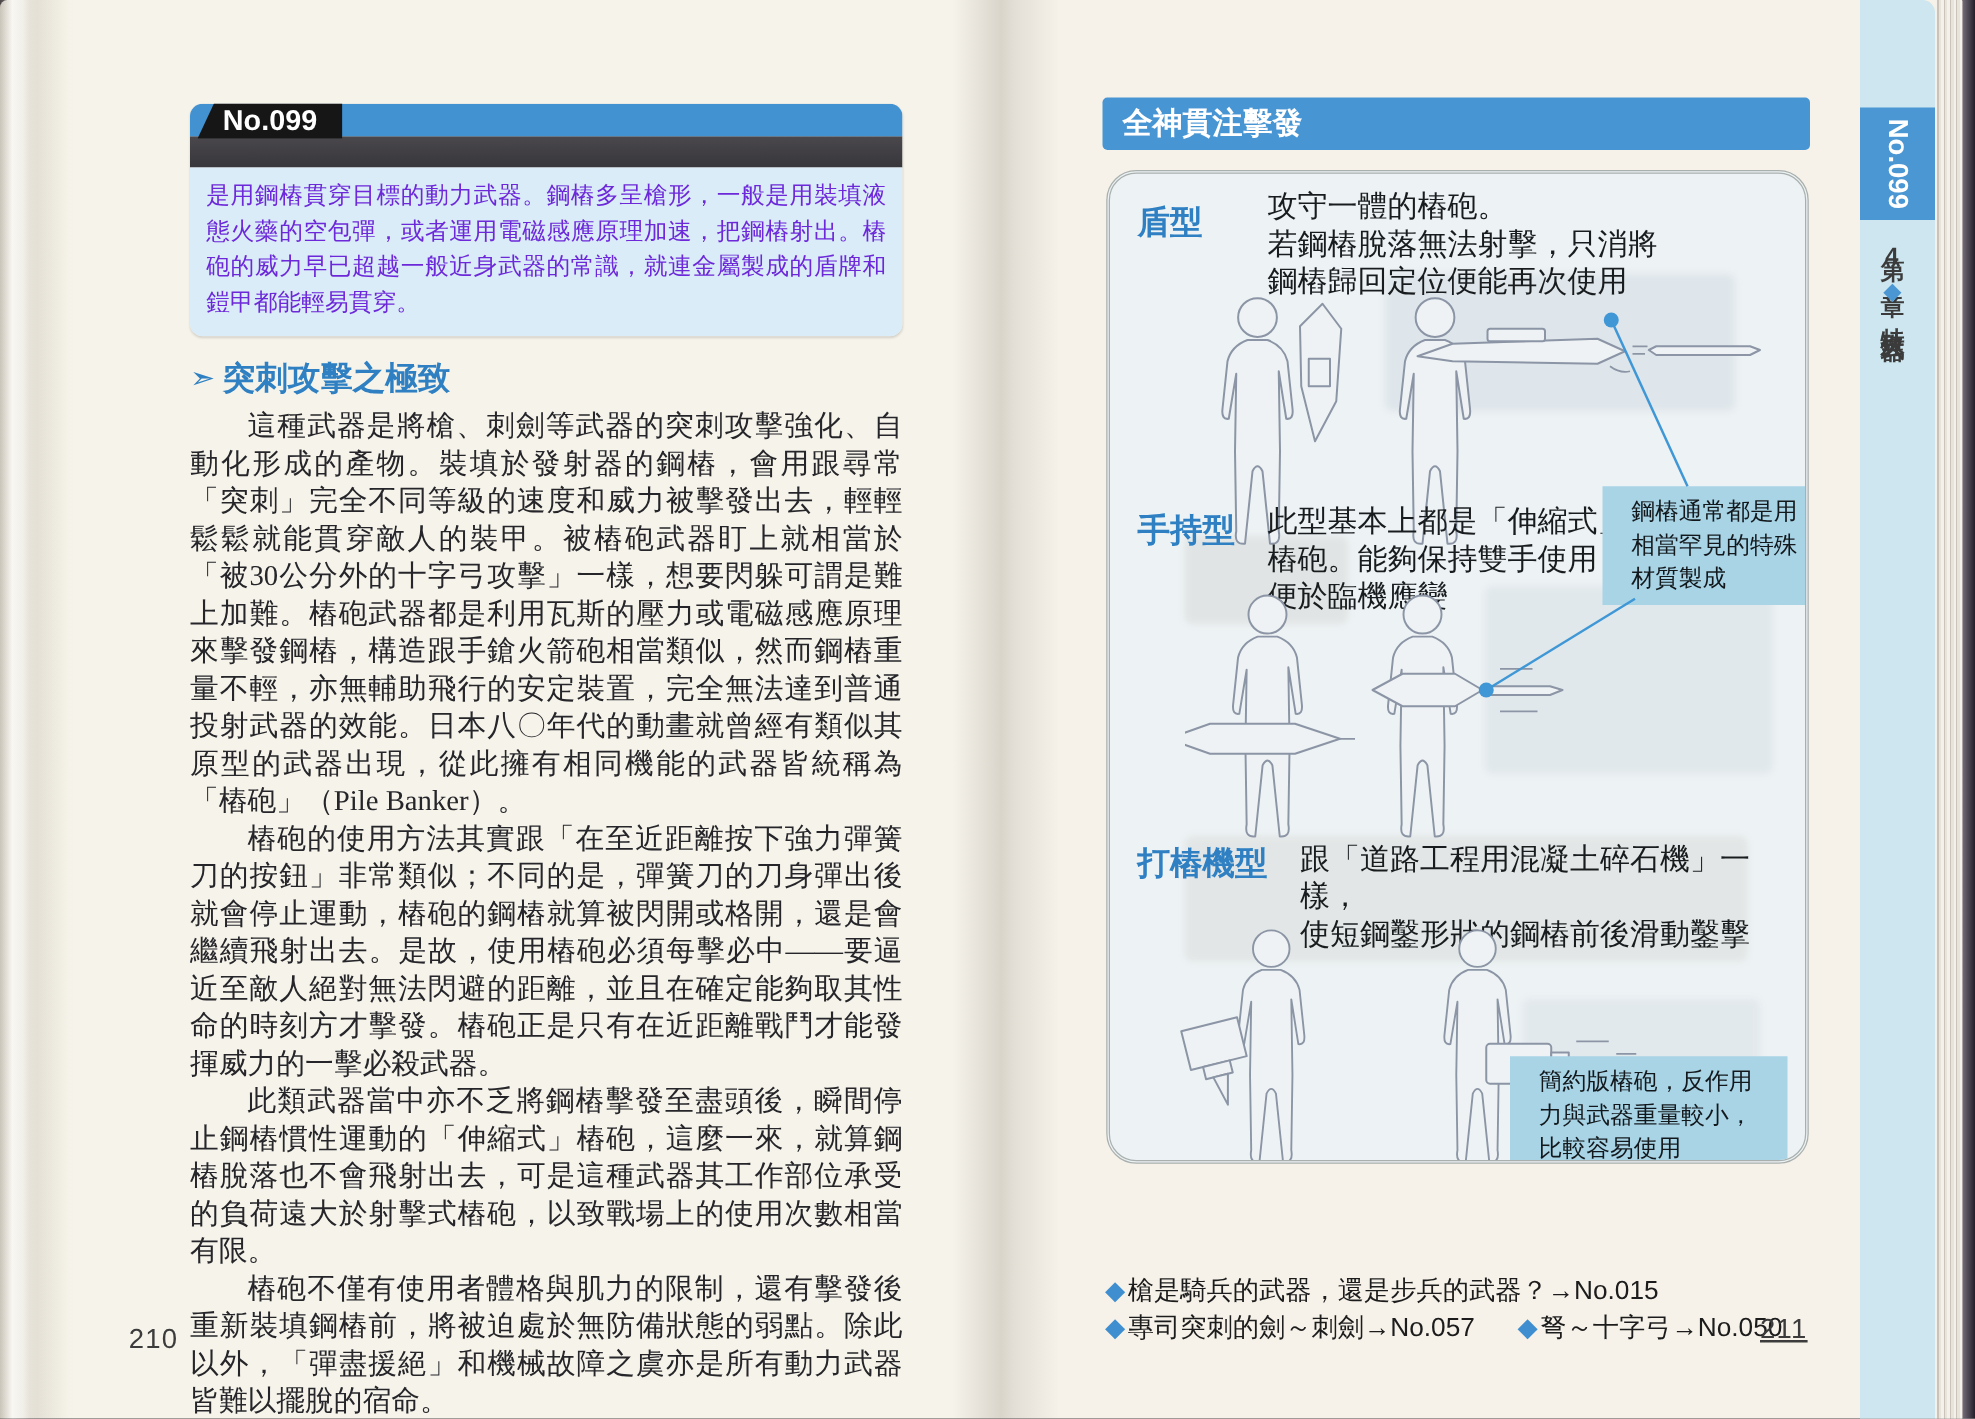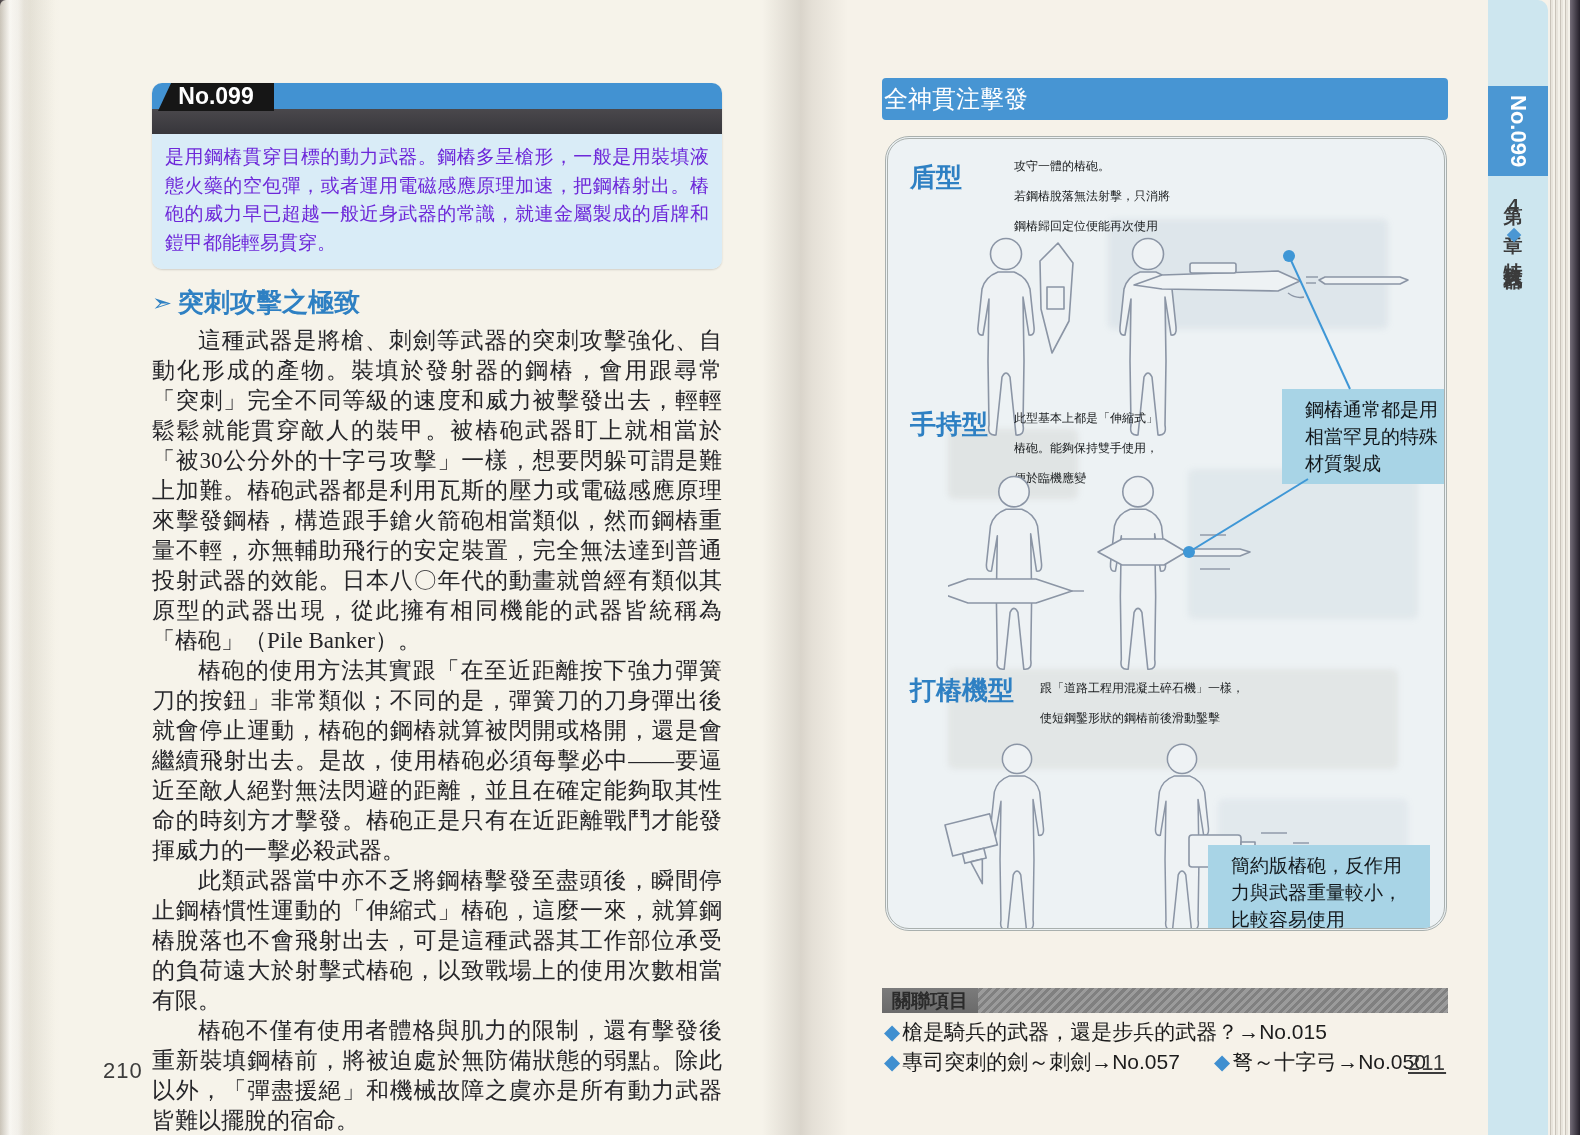--- a/index.html
+++ b/index.html
@@ -69,32 +69,32 @@
   .lp-body p{
     margin:0;font-family:"Liberation Serif","DejaVu Serif",serif;
     font-size:23px;line-height:30px;color:#26262a;text-align:justify;text-indent:2em;
   }
   .page-num{position:absolute;font-size:22px;color:#3c3c3c;letter-spacing:1px;}
   .page-num-left{left:103px;top:1058px;}
   .page-num-right{left:608px;top:1050px;text-decoration:underline;}
   
   .rp-header{
     position:absolute;left:82px;top:78px;width:566px;height:42px;background:#4795d3;
-    border-radius:4px;color:#fff;font-size:24px;font-weight:normal;line-height:42px;
-    padding-left:2px;box-sizing:border-box;
+    border-radius:4px;color:#fff;font-size:24px;font-weight:bold;line-height:42px;
+    padding-left:16px;box-sizing:border-box;
   }
   .diagram-panel{
     position:absolute;left:85px;top:136px;width:562px;height:795px;
     border:3px double #a9b0ae;border-radius:24px;background:#edf2f4;box-sizing:border-box;
     overflow:hidden;
   }
   .ghost{position:absolute;filter:blur(3px);border-radius:6px;pointer-events:none;}
   .row-label{position:absolute;color:#2e80c3;font-size:26px;font-weight:bold;}
   .row-desc{
-    position:absolute;font-size:12px;line-height:30px;color:#191c1e;font-weight:500;
+    position:absolute;font-size:24px;line-height:30px;color:#191c1e;font-weight:500;
     white-space:pre-line;
   }
   .callout{
     position:absolute;background:#a8d4e6;padding:7px 23px;font-size:19px;line-height:27px;
     color:#13181c;font-weight:500;
   }
   .fig-svg{position:absolute;}
   .fig-svg .outline{stroke:#8b95a5;stroke-width:1.6;fill:#eef2f4;stroke-linejoin:round;}
   .fig-svg .thin{stroke:#8b95a5;stroke-width:1.4;fill:none;}
   .overlay-svg{position:absolute;left:0;top:0;pointer-events:none;}
@@ -224,23 +224,20 @@
     <div class="callout" style="left:320px;top:706px;width:176px;">簡約版樁砲，反作用力與武器重量較小，比較容易使用</div>
 
     <svg class="overlay-svg" width="562" height="795" viewBox="0 0 562 795">
       <line x1="401" y1="117" x2="462" y2="250" stroke="#3f97d6" stroke-width="2"></line>
       <line x1="301" y1="413" x2="420" y2="340" stroke="#3f97d6" stroke-width="2"></line>
       <circle cx="401" cy="117" r="6" fill="#3f97d6"></circle>
       <circle cx="301" cy="413" r="6" fill="#3f97d6"></circle>
     </svg>
   </div>
 
-  <div class="related-bar">
-    <span class="related-title">關聯項目</span>
-  </div>
   <div class="related-items">
     <div class="related-item ri-0">
       <span class="bullet">◆</span><span>槍是騎兵的武器，還是步兵的武器？</span><span>→</span><span>No.015</span>
     </div>
     <div class="related-item ri-1">
       <span class="bullet">◆</span><span>專司突刺的劍～刺劍</span><span>→</span><span>No.057</span>
     </div>
     <div class="related-item ri-2">
       <span class="bullet">◆</span><span>弩～十字弓</span><span>→</span><span>No.050</span>
     </div>

